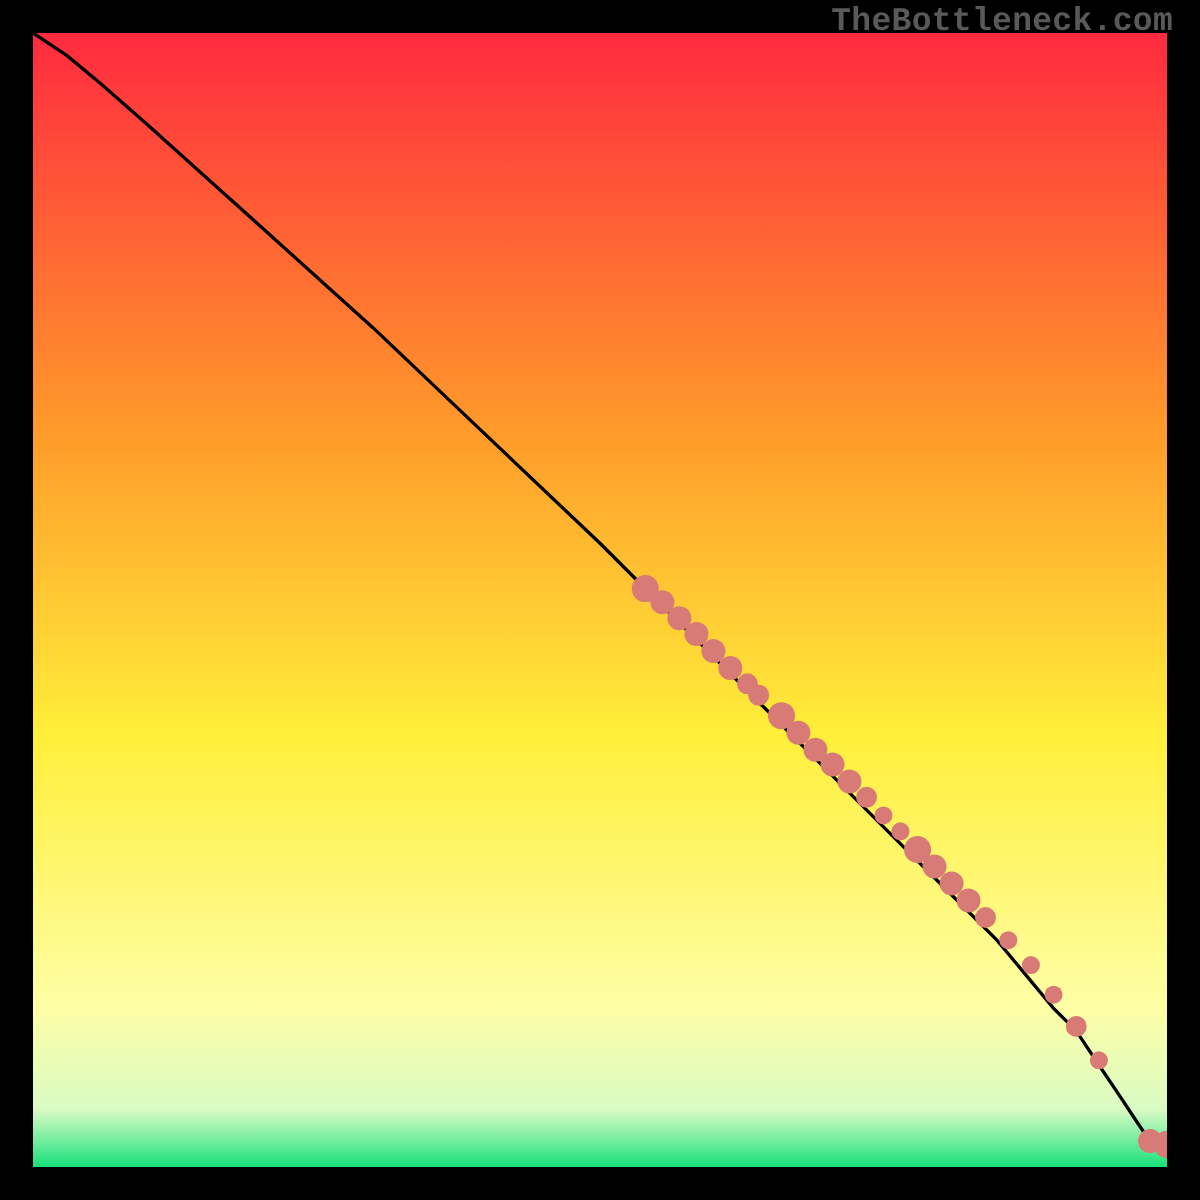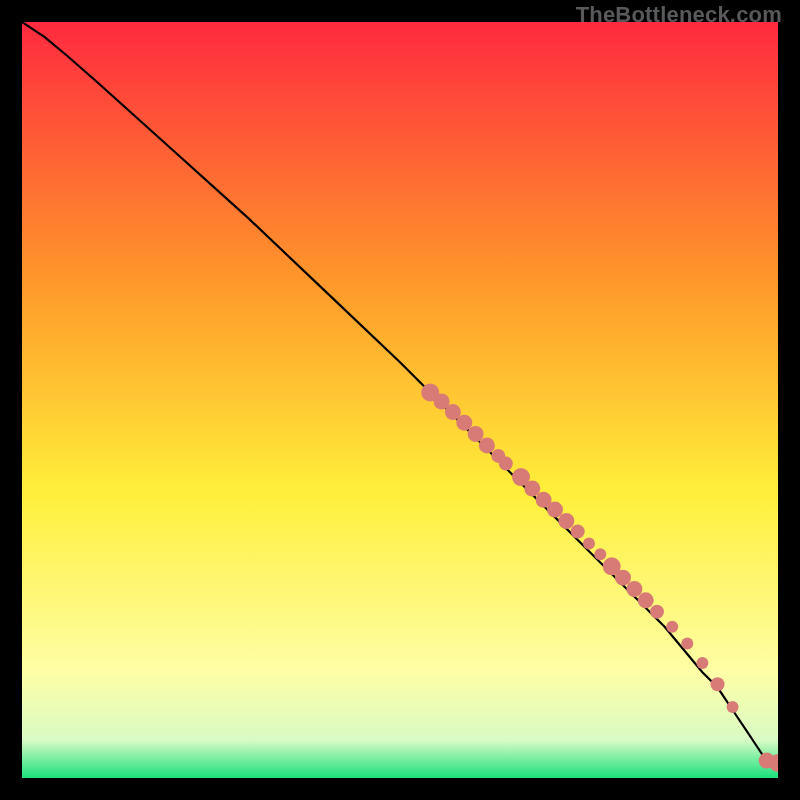--- a/index.html
+++ b/index.html
@@ -13,21 +13,21 @@
   .frame {
     position: relative;
     width: 800px;
     height: 800px;
     background: #000;
   }
   .watermark {
     position: absolute;
     top: 2px;
     right: 18px;
-    font-family: Liberation Sans, sans-serif;
+    font-family: Liberation Mono, monospace;
     font-size: 22px;
     font-weight: 600;
     color: #58595b;
     letter-spacing: 0.2px;
   }
   .plot {
     position: absolute;
     left: 22px;
     top: 22px;
     width: 756px;

